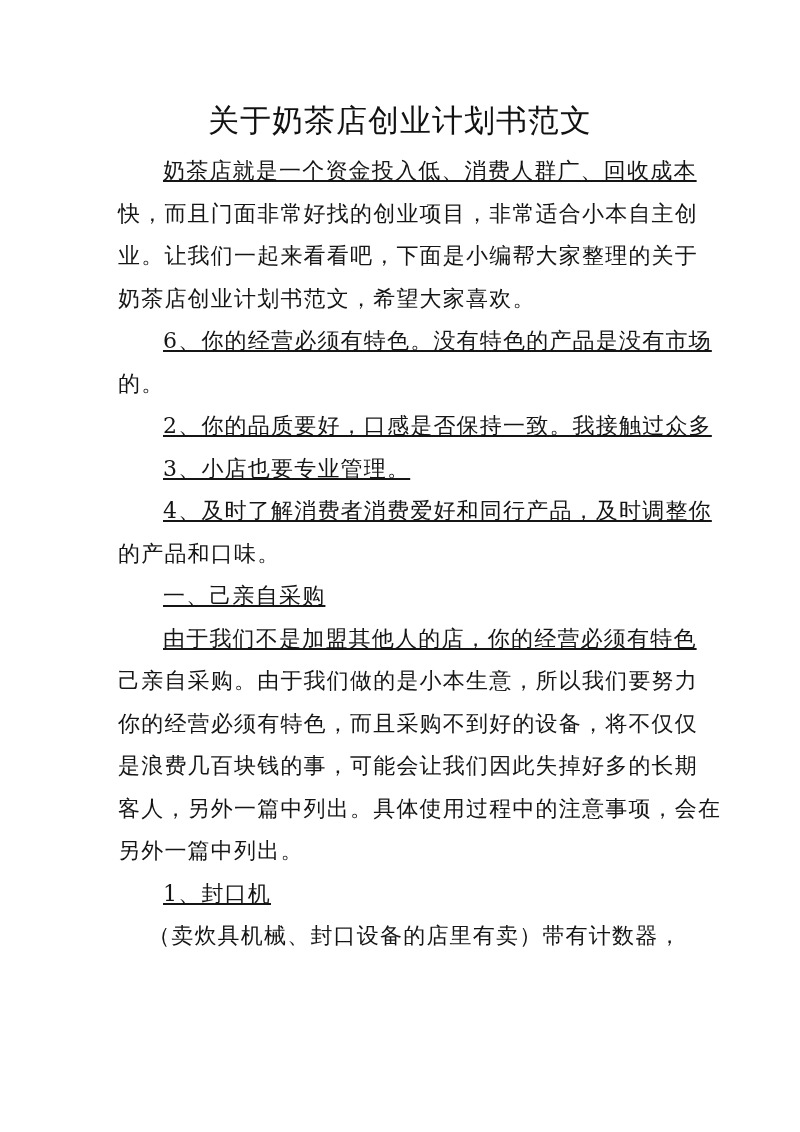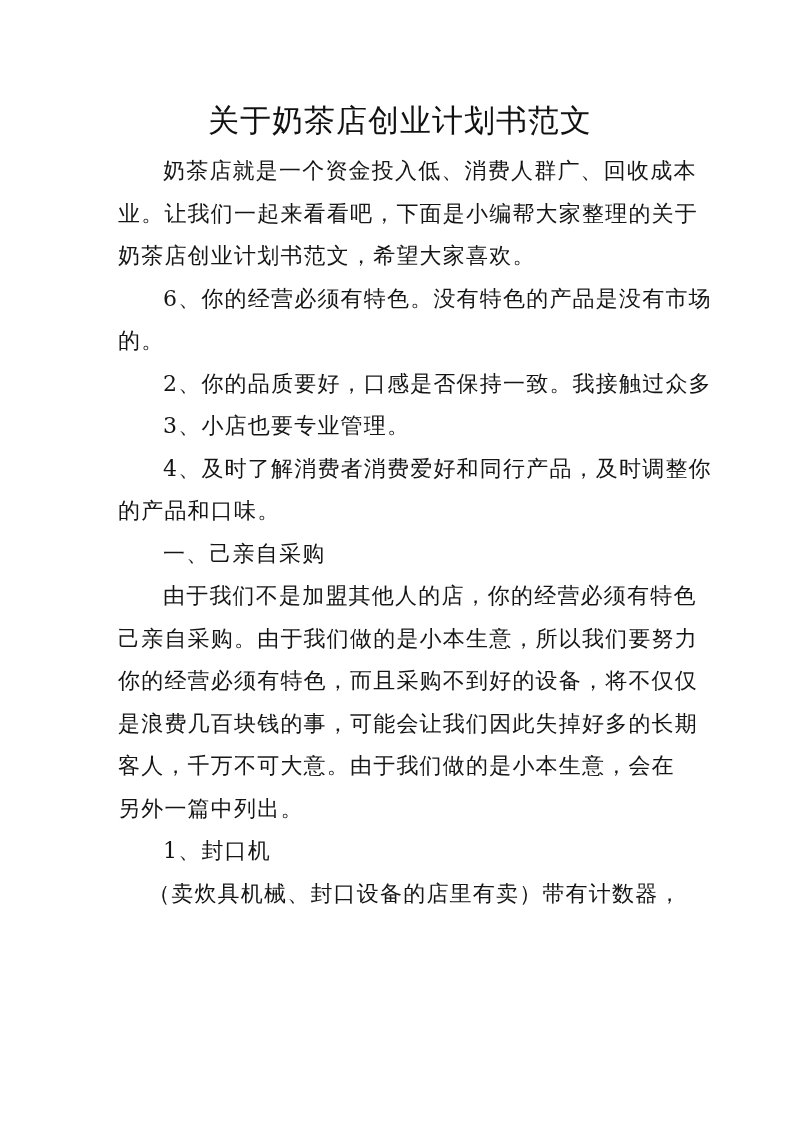--- a/index.html
+++ b/index.html
@@ -46,41 +46,43 @@
     .line {
       height: 42.5px;
       line-height: 42.5px;
       font-size: 22px;
       letter-spacing: 1.2px;
       white-space: nowrap;
       color: #151515;
     }
     .indent {
       padding-left: 45px;
+      text-decoration: underline;
     }
   </style>
 </head>
 <body>
 
 <div class="page">
   <div class="title">关于奶茶店创业计划书范文</div>
 
   <div class="body">
     <div class="line indent">奶茶店就是一个资金投入低、消费人群广、回收成本</div>
+    <div class="line">快，而且门面非常好找的创业项目，非常适合小本自主创</div>
     <div class="line">业。让我们一起来看看吧，下面是小编帮大家整理的关于</div>
     <div class="line">奶茶店创业计划书范文，希望大家喜欢。</div>
     <div class="line indent">6、你的经营必须有特色。没有特色的产品是没有市场</div>
     <div class="line">的。</div>
     <div class="line indent">2、你的品质要好，口感是否保持一致。我接触过众多</div>
     <div class="line indent">3、小店也要专业管理。</div>
     <div class="line indent">4、及时了解消费者消费爱好和同行产品，及时调整你</div>
     <div class="line">的产品和口味。</div>
     <div class="line indent">一、己亲自采购</div>
     <div class="line indent">由于我们不是加盟其他人的店，你的经营必须有特色</div>
     <div class="line">己亲自采购。由于我们做的是小本生意，所以我们要努力</div>
     <div class="line">你的经营必须有特色，而且采购不到好的设备，将不仅仅</div>
     <div class="line">是浪费几百块钱的事，可能会让我们因此失掉好多的长期</div>
-    <div class="line">客人，千万不可大意。由于我们做的是小本生意，会在</div>
+    <div class="line">客人，另外一篇中列出。具体使用过程中的注意事项，会在</div>
     <div class="line">另外一篇中列出。</div>
     <div class="line indent">1、封口机</div>
     <div class="line" style="padding-left:30px">（卖炊具机械、封口设备的店里有卖）带有计数器，</div>
   </div>
 </div>
 
 </body></html>

